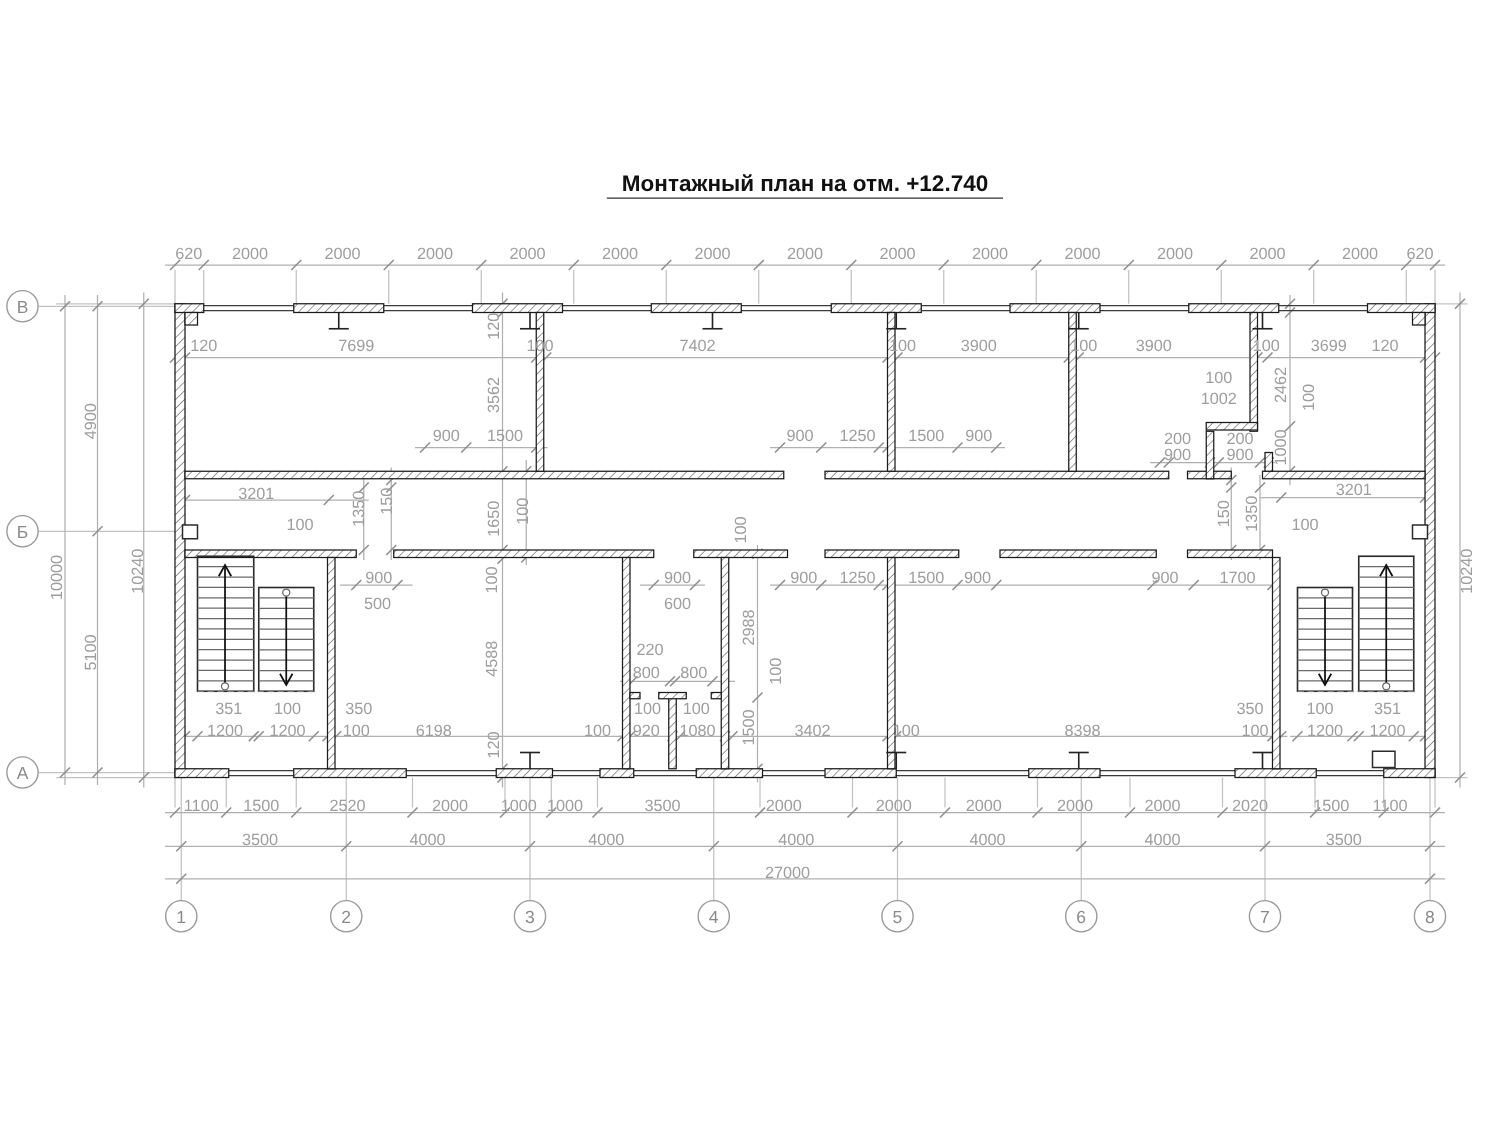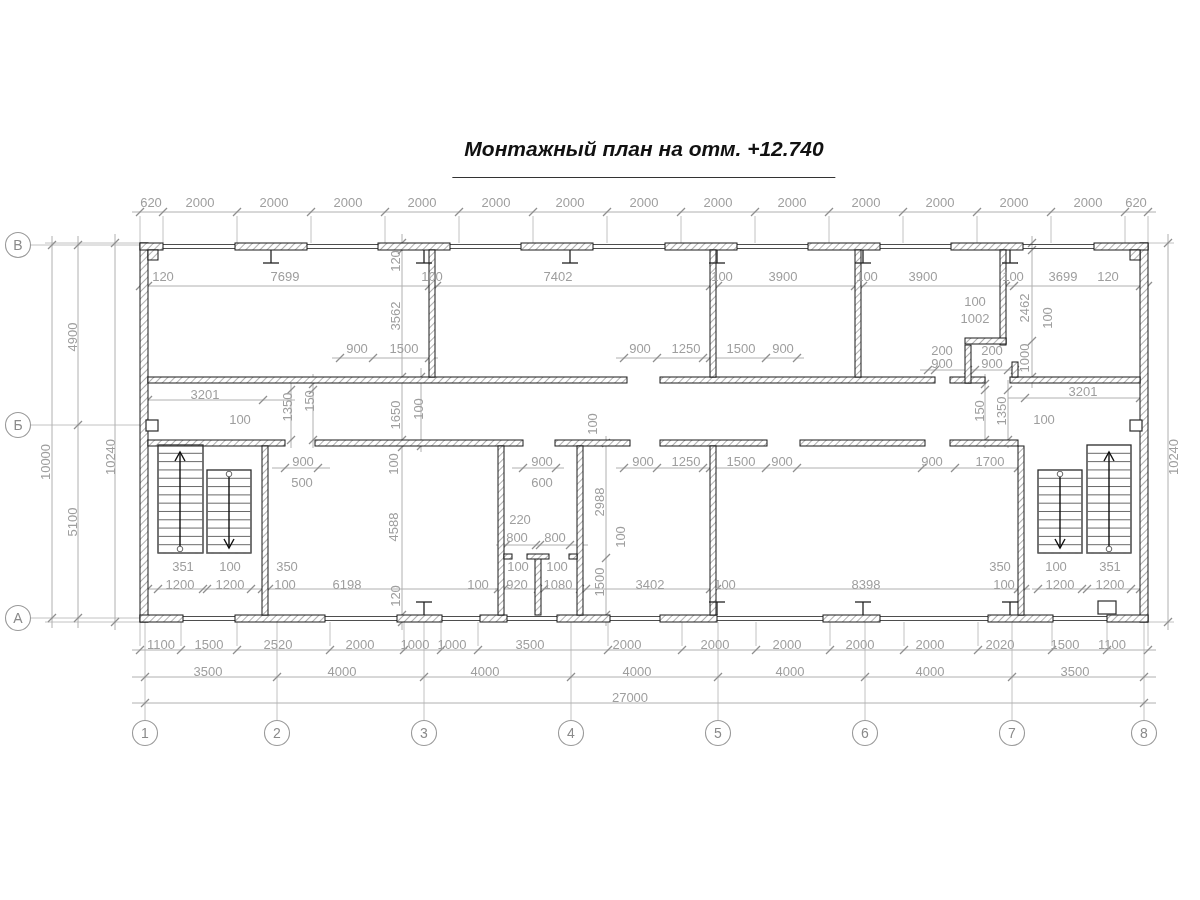--- a/index.html
+++ b/index.html
@@ -1,21 +1,21 @@
 <!DOCTYPE html>
 <html><head>
 <meta charset="utf-8">
 <style>
   html,body{margin:0;padding:0;background:#fff;}
   body{width:1200px;height:900px;position:relative;overflow:hidden;}
   #plan{position:absolute;left:0;top:0;}
   .title{
     position:absolute;top:137px;left:644px;transform:translateX(-50%);
-    font-family:"Liberation Sans",sans-serif;font-style:italic;font-weight:bold;
-    font-size:21px;color:#111;border-bottom:1.5px solid #333;padding:0 12px 16px;
+    font-family:"Liberation Sans",sans-serif;font-weight:bold;
+    font-size:18px;color:#111;border-bottom:1.5px solid #333;padding:0 12px 0;
     white-space:nowrap;
   }
   .dim{font-family:"Liberation Sans",sans-serif;font-size:13px;fill:#9e9e9e;}
   .chain{stroke:#b0b0b0;stroke-width:1;fill:none;}
   .tick{stroke:#8f8f8f;stroke-width:1.3;}
   .ext{stroke:#c2c2c2;stroke-width:1;}
   .wall{fill:url(#hatch);stroke:#1b1b1b;stroke-width:1;}
   .win{stroke:#3a3a3a;stroke-width:0.9;}
   .tread{stroke:#6a6a6a;stroke-width:1;}
   .fl{fill:none;stroke:#2b2b2b;stroke-width:1.3;}

